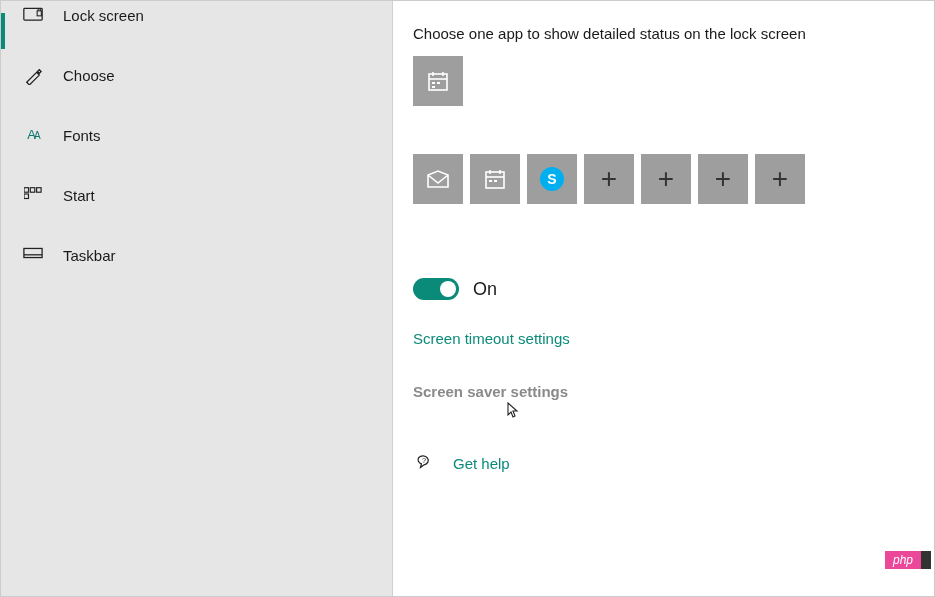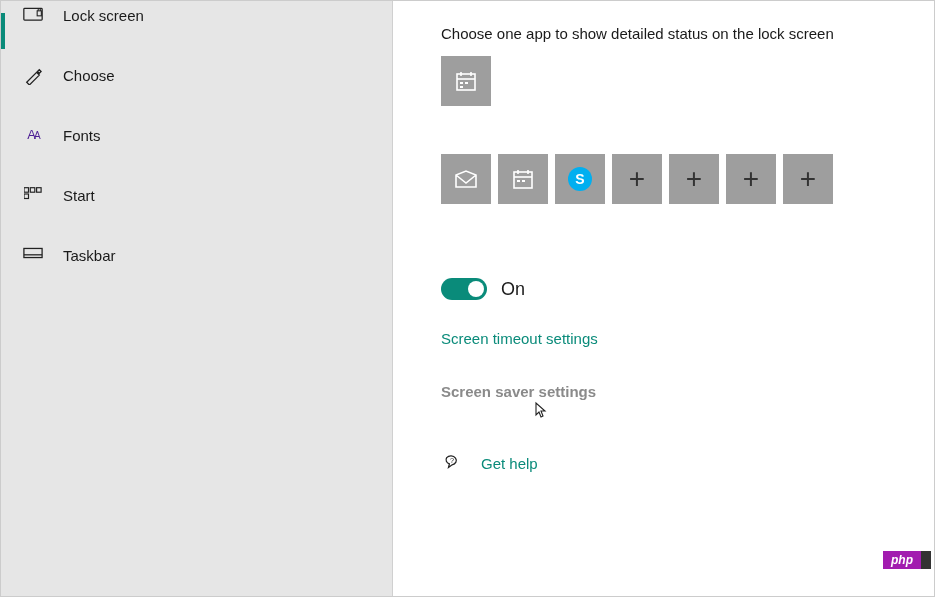--- a/index.html
+++ b/index.html
@@ -50,21 +50,21 @@
     align-items: center;
     color: #222;
   }
   .side-label {
     margin-left: 18px;
     font-size: 15px;
     color: #1a1a1a;
   }
   .content {
     flex: 1;
-    padding: 24px 30px 20px 48px;
+    padding: 24px 30px 20px 20px;
     overflow: hidden;
   }
   .section-label {
     font-size: 15px;
     color: #1a1a1a;
     margin-bottom: 14px;
   }
   .tile-row {
     display: flex;
     gap: 7px;
@@ -156,24 +156,24 @@
   .help-label {
     margin-left: 16px;
     color: #0a8b7a;
     font-size: 15px;
     cursor: pointer;
   }
   .watermark {
     position: absolute;
     right: 14px;
     bottom: 28px;
-    background: #a21caf;
+    background: #ec4899;
     color: #fff;
     font-size: 12px;
-    font-weight: bold;
+    font-weight: normal;
     padding: 2px 8px;
     font-style: italic;
   }
   .watermark-stripe{
     position:absolute;
     right:4px;
     bottom:28px;
     width:10px;
     height:18px;
     background:#333;
@@ -200,21 +200,21 @@
     <div class="side-item">
       <span class="side-icon">
         <svg width="18" height="18" viewBox="0 0 20 20">
             <path d="M3 17 L14 6 l3 3 L6 20z M15 5 l2-2 2 2 -2 2z" fill="none" stroke="#222" stroke-width="1.4"></path>
           </svg>
       </span>
       <span class="side-label">Choose</span>
     </div>
     <div class="side-item">
       <span class="side-icon">
-        <span style="font-size:13px;letter-spacing:-2px;color:#4c1d95;">A<span style="font-size:10px;">A</span></span>
+        <span style="font-size:13px;letter-spacing:-2px;color:#0f766e;">A<span style="font-size:10px;">A</span></span>
       </span>
       <span class="side-label">Fonts</span>
     </div>
     <div class="side-item">
       <span class="side-icon">
         <svg width="18" height="14" viewBox="0 0 20 14">
             <rect x="0" y="0" width="5" height="5" fill="none" stroke="#222" stroke-width="1.3"></rect>
             <rect x="7" y="0" width="5" height="5" fill="none" stroke="#222" stroke-width="1.3"></rect>
             <rect x="14" y="0" width="5" height="5" fill="none" stroke="#222" stroke-width="1.3"></rect>
             <rect x="0" y="7" width="5" height="5" fill="none" stroke="#222" stroke-width="1.3"></rect>

